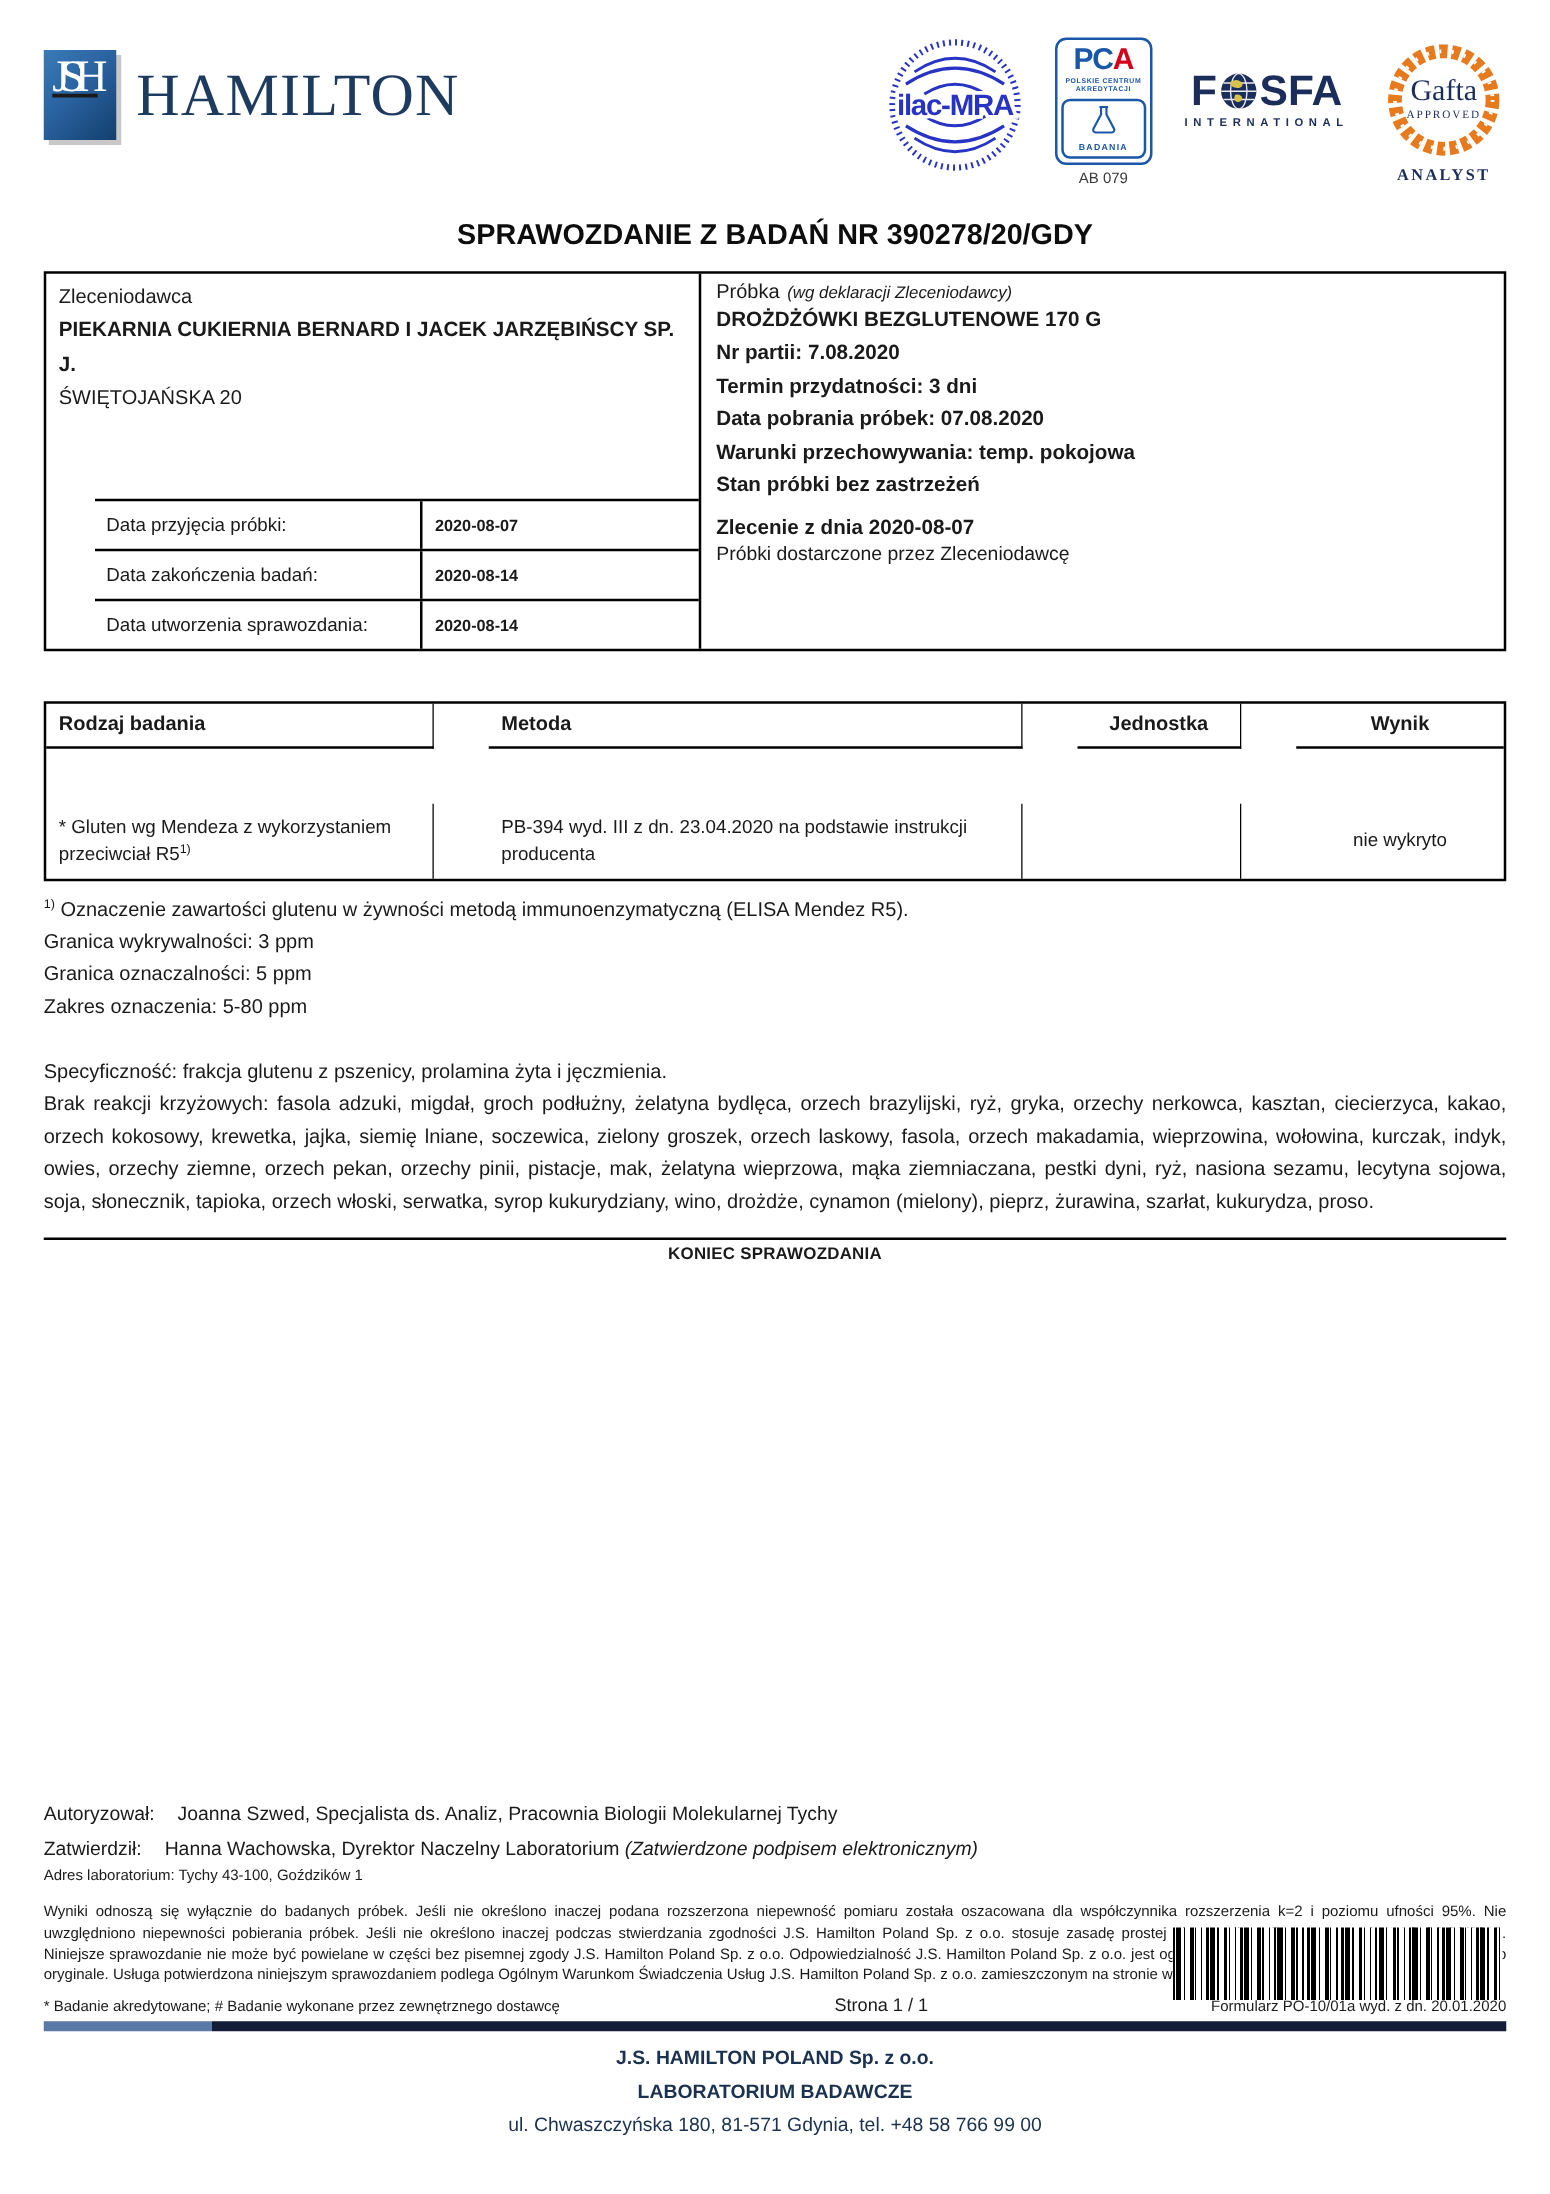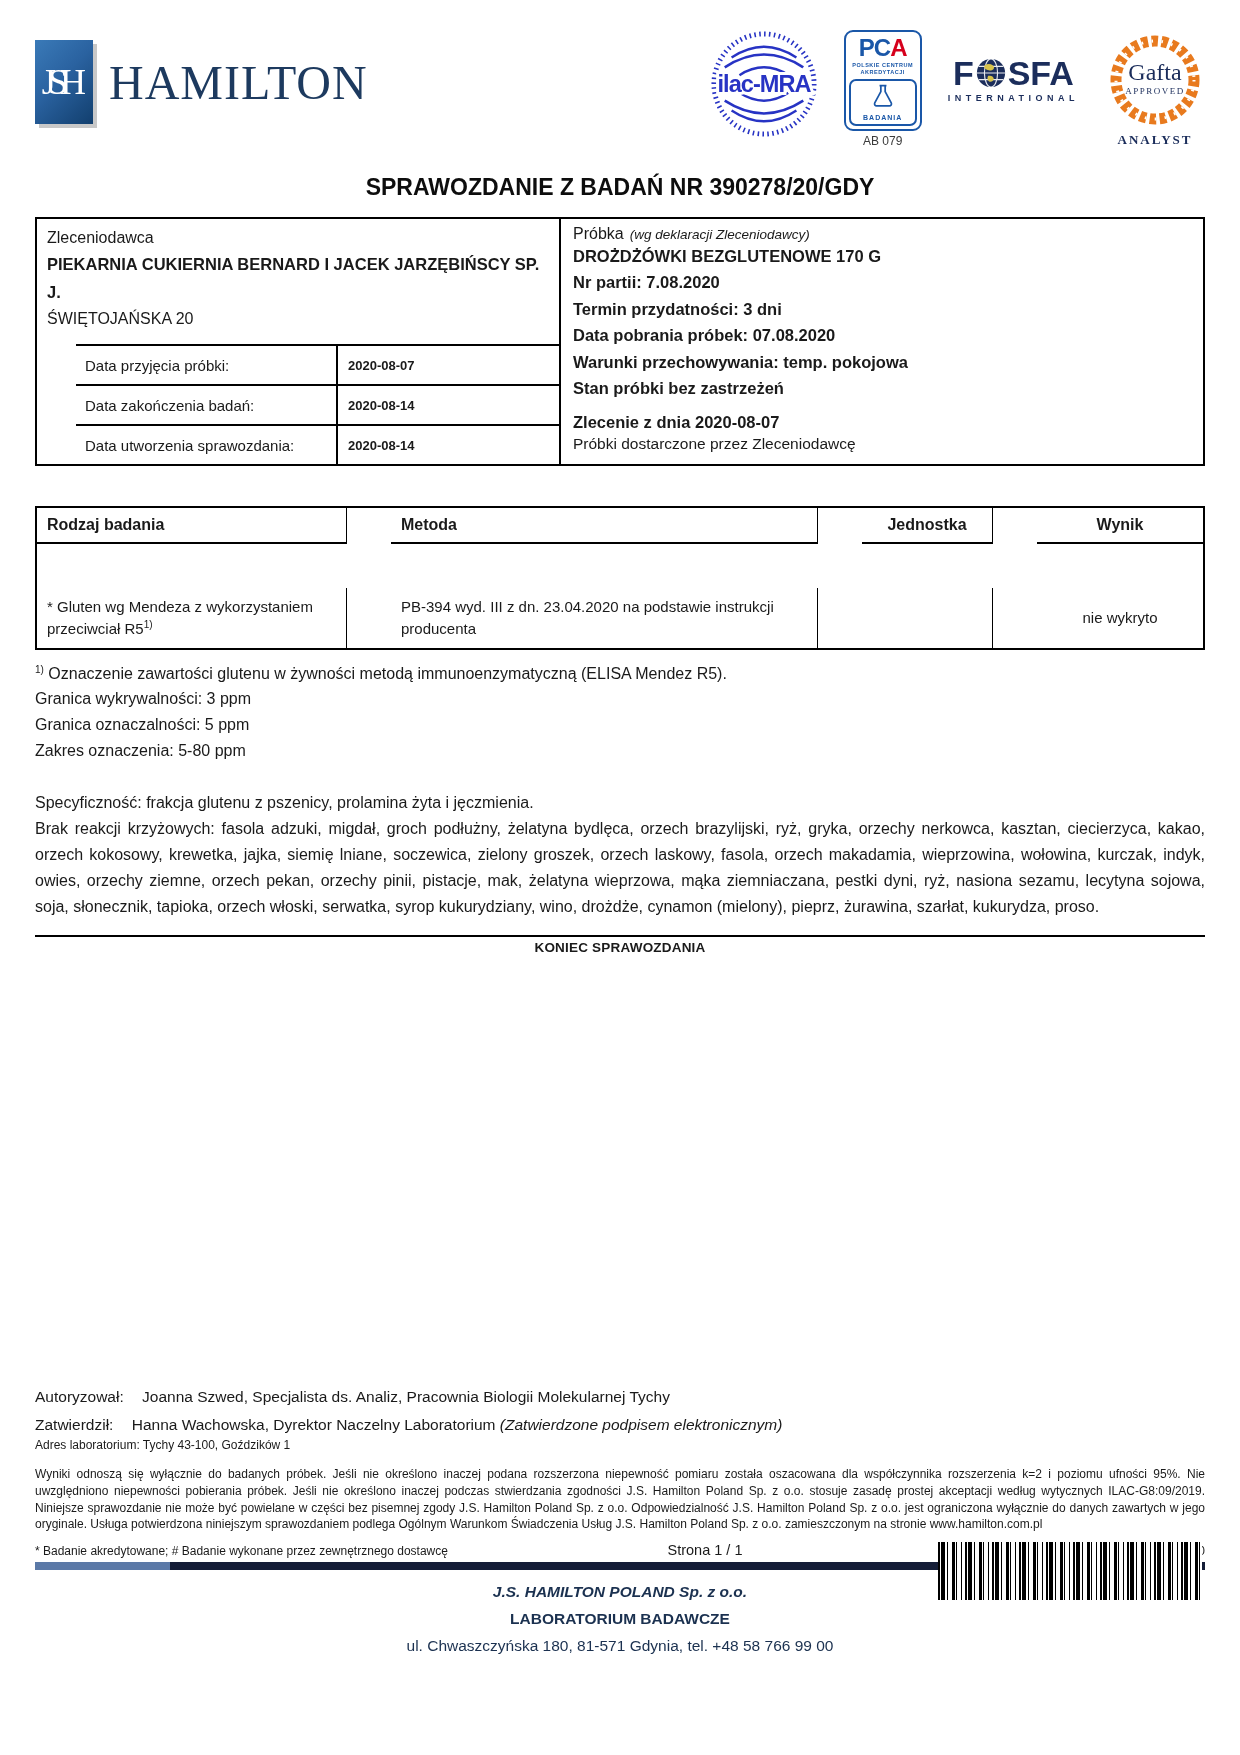--- a/index.html
+++ b/index.html
@@ -7,23 +7,24 @@
   .page {
     position:relative; width:1240px; height:1755px; margin:0 auto;
     background:#ffffff; color:#1a1a1a;
     font-family:"Liberation Sans", sans-serif;
     padding:30px 35px 0; overflow:hidden;
   }
   
   .hdr { display:flex; justify-content:space-between; align-items:flex-start; height:118px; }
   .brand { display:flex; align-items:center; gap:16px; margin-top:10px; }
   .jsh-box {
-    width:58px; height:84px; display:flex; align-items:center; justify-content:center;
+    width:58px; height:72px; display:flex; align-items:flex-start; justify-content:center;
     background:linear-gradient(135deg,#3a7ab8 0%,#2a62a0 45%,#123f6e 100%);
     box-shadow:4px 4px 0 #c8c8c8;
+    text-decoration:underline;
   }
   .jsh-box span { font-family:"Liberation Serif",serif; color:#fff; font-size:36px; letter-spacing:-0.22em; padding-right:8px; }
   .brand-name { font-family:"Liberation Serif",serif; font-size:48px; color:#1d3a5f; letter-spacing:1px; }
   .logos { display:flex; align-items:flex-start; gap:26px; }
   .logo-col { display:flex; flex-direction:column; align-items:center; }
   
   .pca-box { width:78px; border:2px solid #1a57a8; border-radius:9px; background:#fff; padding:4px 3px 3px; text-align:center; }
   .pca-word { font-weight:bold; font-size:24px; line-height:1; letter-spacing:-1px; }
   .pca-word .b { color:#1a57a8; } .pca-word .r { color:#d6001c; }
   .pca-sub { color:#1a57a8; font-weight:bold; font-size:5.5px; line-height:1.3; letter-spacing:0.5px; margin-top:2px; }
@@ -34,21 +35,21 @@
   .fosfa { margin-top:26px; text-align:center; }
   .fosfa-word { display:flex; align-items:center; color:#1b2d5b; font-weight:bold; font-size:34px; line-height:1; }
   .fosfa-sub { color:#1b2d5b; font-size:9px; letter-spacing:4.5px; margin-top:3px; font-weight:bold; }
   
   .gafta-analyst { color:#1b2d5b; font-family:"Liberation Serif",serif; font-weight:bold; font-size:13px; letter-spacing:2px; margin-top:2px; }
   
   .title { text-align:center; font-size:23px; font-weight:bold; margin-top:26px; color:#0d0d0d; }
   
   .info-table { display:flex; border:2px solid #000; margin-top:16px; }
   .info-left { width:524px; border-right:2px solid #000; display:flex; flex-direction:column; }
-  .client-top { height:125px; padding:6px 10px; font-size:16px; line-height:1.65; }
+  .client-top { height:180px; padding:6px 10px; font-size:16px; line-height:1.65; }
   .client-name { font-weight:bold; font-size:16.5px; }
   .addr { white-space:pre-wrap; }
   .date-row { display:flex; border-top:2px solid #000; height:40px; align-items:stretch;margin-left:39px; }
   .date-label { width:260px; font-size:15px; padding-left:9px; display:flex; align-items:center; }
   .date-value { flex:1; border-left:2px solid #000; font-weight:bold; font-size:13px; padding-left:10px; display:flex; align-items:center; }
   .info-right { flex:1; padding:6px 12px 4px; }
   .sample-head { font-size:16px; }
   .sample-note { font-style:italic; font-size:13.5px; margin-left:6px;margin-top:41px; }
   .sample-line { font-weight:bold; font-size:16.5px; line-height:1.6; }
   .order-line { font-weight:bold; font-size:16.5px; margin-top:12px; }
@@ -74,21 +75,21 @@
   .sig .note { font-style:italic; }
   .sig .gap { display:inline-block; width:14px; }
   .lab-addr { font-size:12px; }
   .disclaimer { font-size:12px; line-height:1.38; text-align:justify; margin-top:14px; }
   .footrow { display:flex; align-items:baseline; margin-top:9px; }
   .footrow .l { font-size:12px; width:470px; }
   .footrow .c { flex:1; text-align:center; font-size:14.5px; }
   .footrow .r { font-size:12px; width:300px; text-align:right; }
   .bar { height:8px; margin-top:4px; background:linear-gradient(90deg,#5b79a7 0 135px,#141d37 135px 100%); }
   .foot { text-align:center; color:#1b3150; margin-top:13px; }
-  .foot .co { font-weight:bold; font-size:15.5px;font-style:italic; }
+  .foot .co { font-weight:bold; font-size:15.5px; }
   .foot .lab { font-weight:bold; font-size:15.5px; margin-top:9px; }
   .foot .ad { font-size:15.5px; margin-top:9px; }
   .barcode {
     position:absolute; right:38px; top:1542px; width:264px; height:58px;
     background:repeating-linear-gradient(90deg,
       #000 0 2px,#fff 2px 3px,#000 3px 7px,#fff 7px 9px,#000 9px 10px,#fff 10px 14px,
       #000 14px 17px,#fff 17px 18px,#000 18px 19px,#fff 19px 23px,#000 23px 24px,#fff 24px 27px);
   }
 </style>
 </head>

